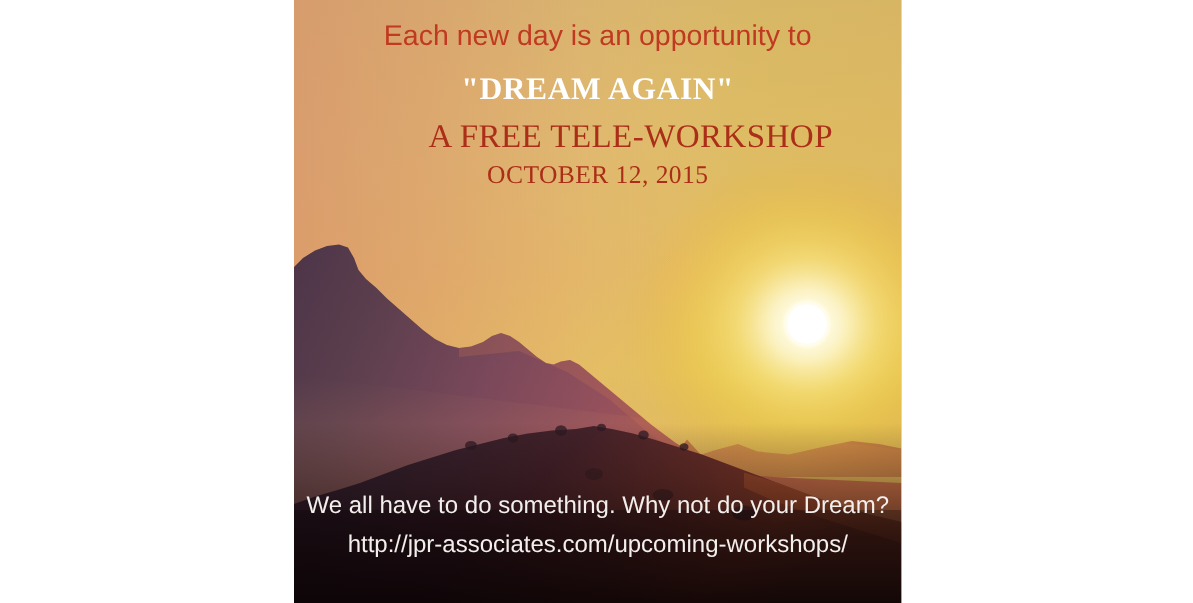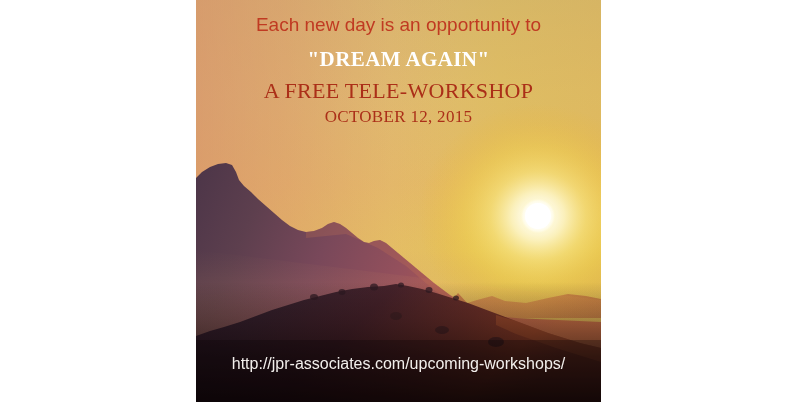--- a/index.html
+++ b/index.html
@@ -60,20 +60,21 @@
     color: #ffffff;
     letter-spacing: 0.4px;
   }
   #line-workshop {
     top: 79px;
     font-family: "Liberation Serif", serif;
     font-size: 22px;
     font-weight: 400;
     color: #ab2f18;
     letter-spacing: 0.3px;
+    margin-left: 22px;
   }
   #line-date {
     top: 108px;
     font-family: "Liberation Serif", serif;
     font-size: 17px;
     font-weight: 400;
     color: #ab2f18;
     letter-spacing: 0.3px;
   }
   #line-time {
@@ -250,17 +251,18 @@
 
     <div class="txt" id="line-headline">Each new day is an opportunity to</div>
 
     <div class="txt" id="line-dream">"DREAM AGAIN"</div>
 
     <div class="txt" id="line-workshop">A FREE TELE-WORKSHOP</div>
 
     <div class="txt" id="line-date">OCTOBER 12, 2015</div>
 
 
+    <div class="txt" id="line-tagline">We all have to do something. Why not do your Dream?</div>
 
     <div class="txt" id="line-url">http://jpr-associates.com/upcoming-workshops/</div>
 
   </div>
 </div>
 
 </body></html>

